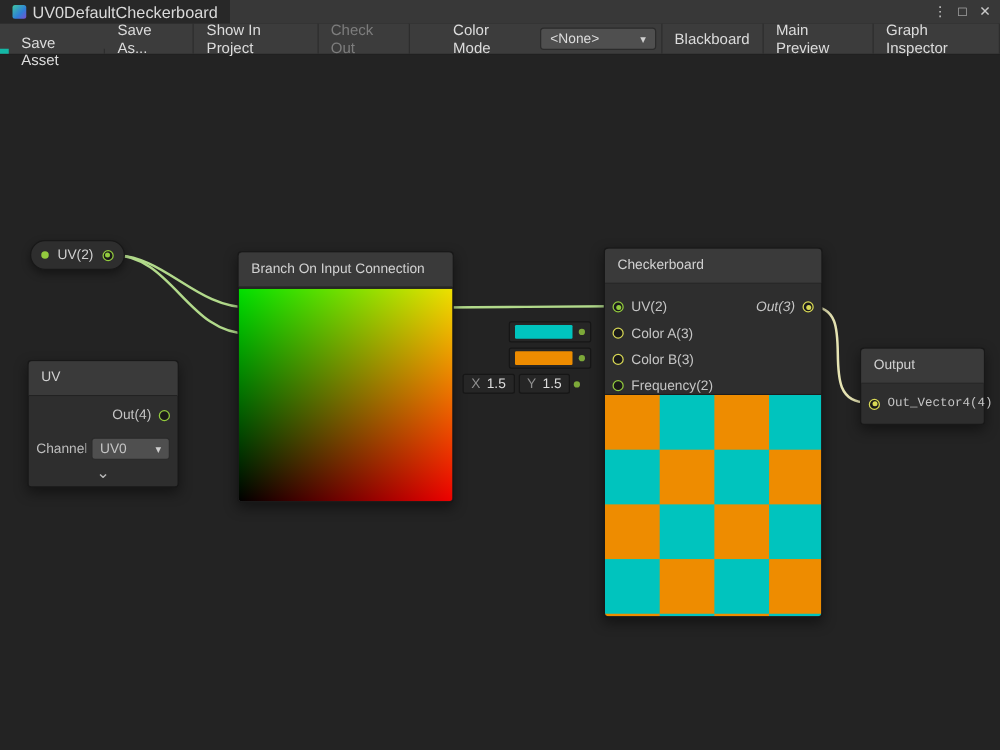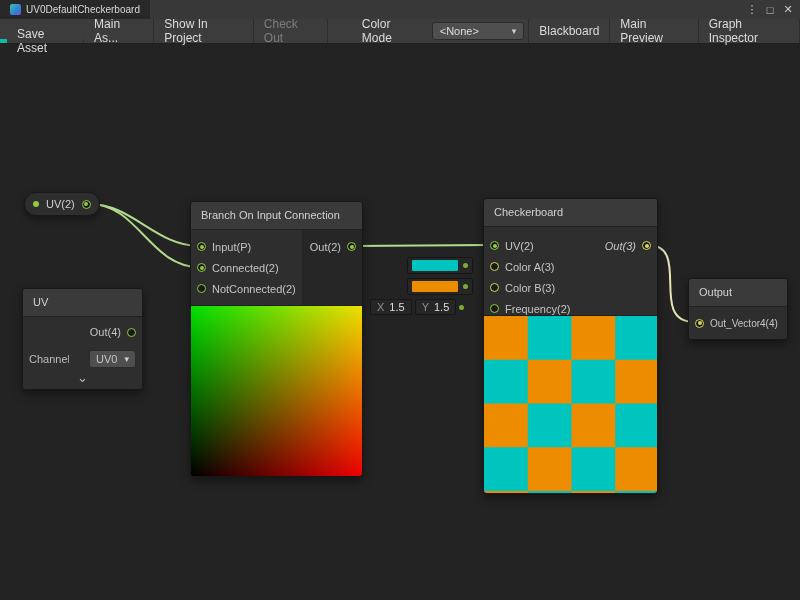--- a/index.html
+++ b/index.html
@@ -3,21 +3,21 @@
 <meta charset="utf-8">
 <style>
   * { margin:0; padding:0; box-sizing:border-box; }
   html,body { width:800px; height:600px; overflow:hidden; background:#232323;
               font-family:"Liberation Sans", sans-serif; }
 
   
   .tabbar { position:absolute; top:0; left:0; width:800px; height:19px;
             background:#383838; display:flex; align-items:stretch; }
   .tab { display:flex; align-items:center; gap:5px; padding:0 10px;
-         background:#282828; color:#d9d9d9; font-size:10px; max-width:200px; }
+         background:#282828; color:#d9d9d9; font-size:13px; max-width:200px; }
   .tab-icon { width:11px; height:11px; border-radius:2px; flex:none;
               background:linear-gradient(135deg,#3ec6a2 0%,#2f7fd8 60%,#7a4fd0 100%); }
   .winbtns { margin-left:auto; display:flex; align-items:center; gap:4px;
              padding-right:5px; color:#c9c9c9; font-size:11px; }
   .wbtn { width:14px; text-align:center; cursor:default; }
 
   
   .toolbar { position:absolute; top:19px; left:0; width:800px; height:25px;
              background:#3c3c3c; border-bottom:1px solid #202020; display:flex;
              align-items:stretch; font-size:12px; color:#dcdcdc; }
@@ -72,42 +72,42 @@
   .out-col { width:62px; background:#262626; border-left:1px solid #232323;
              padding:6px 0; }
   .uv-gradient { height:171px; border-top:1px solid #1d1d1d;
        background-image:linear-gradient(to top,#000,#00e000),
                         linear-gradient(to right,#000,#ee0000);
        background-blend-mode:screen; border-radius:0 0 3px 3px; }
 
   
   .uvnode { left:22px; top:228px; width:121px; }
   .uvnode .row.out { height:30px;margin-left:36px; }
-  .channel-row { display:flex; align-items:center; gap:20px; padding:3px 6px 2px; }
+  .channel-row { display:flex; align-items:center; gap:4px; padding:3px 6px 2px; }
   .channel-label { width:40px; overflow:hidden; white-space:nowrap; color:#bdbdbd; }
   .channel-dd { flex:1; display:flex; align-items:center;
                 justify-content:space-between; background:#4f4f4f;
                 border:1px solid #2b2b2b; border-radius:3px; padding:2px 6px; }
   .expander { text-align:center; color:#b5b5b5; padding:1px 0 5px;
               font-size:13px; line-height:13px; cursor:default; }
 
   
   .checker-node { left:483px; top:138px; width:175px; }
   .checker-body { position:relative; padding:8px 0; height:88px; }
   .checker-body .row.out { position:absolute; top:8px; right:0; width:70px;font-style:italic; }
   .checker-preview { height:178px; border-top:1px solid #1d1d1d;
        background-image:conic-gradient(var(--color-a,#00c4be) 90deg,
                         var(--color-b,#ee8c00) 90deg 180deg,
                         var(--color-a,#00c4be) 180deg 270deg,
                         var(--color-b,#ee8c00) 270deg);
        background-size:87.5px 87.5px; border-radius:0 0 3px 3px; }
 
   
   .outnode { left:688px; top:218px; width:100px; }
-  .outnode .row { height:32px; font-size:10px; }
+  .outnode .row { height:32px; font-size:10px;font-family:Liberation Mono, monospace; }
 
   
   .swatch-widget { position:absolute; display:flex; align-items:center; gap:5px;
                    background:#262626; border:1px solid #161616; border-radius:2px;
                    padding:2px 4px; }
   .swatch { width:46px; height:11px; border-radius:1px; }
   .mini-dot { width:5px; height:5px; border-radius:50%;
               background:var(--port-green,#93cb3e); opacity:.8; }
   .freq-widget { position:absolute; display:flex; align-items:center; gap:3px; }
   .field { display:flex; gap:5px; background:#262626; border:1px solid #161616;
@@ -125,21 +125,21 @@
   </div>
   <div class="winbtns">
     <span class="wbtn">⋮</span>
     <span class="wbtn">□</span>
     <span class="wbtn">✕</span>
   </div>
 </div>
 
 <div class="toolbar">
   <div class="tbtn">Save Asset</div>
-  <div class="tbtn">Main As...</div>
+  <div class="tbtn">Save As...</div>
   <div class="tbtn">Show In Project</div>
   <div class="tbtn disabled">Check Out</div>
   <div class="tb-label">Color Mode</div>
   <div class="dropdown">
     <span>&lt;None&gt;</span>
     <span class="dd-arrow">▾</span>
   </div>
   <div class="tbtn rgroup push">Blackboard</div>
   <div class="tbtn">Main Preview</div>
   <div class="tbtn">Graph Inspector</div>
@@ -155,42 +155,20 @@
   </svg>
 
   <div class="pill">
     <span class="dot"></span>
     <span>UV(2)</span>
     <span class="port connected"></span>
   </div>
 
   <div class="node branch">
     <div class="node-title">Branch On Input Connection</div>
-    <div class="branch-body">
-      <div class="in-col">
-        <div class="row">
-          <span class="port connected"></span>
-          <span class="plabel">Input(P)</span>
-        </div>
-        <div class="row">
-          <span class="port connected"></span>
-          <span class="plabel">Connected(2)</span>
-        </div>
-        <div class="row">
-          <span class="port"></span>
-          <span class="plabel">NotConnected(2)</span>
-        </div>
-      </div>
-      <div class="out-col">
-        <div class="row out">
-          <span class="plabel">Out(2)</span>
-          <span class="port connected"></span>
-        </div>
-      </div>
-    </div>
     <div class="uv-gradient"></div>
   </div>
 
   <div class="node uvnode">
     <div class="node-title">UV</div>
     <div class="row out">
       <span class="plabel">Out(4)</span>
       <span class="port"></span>
     </div>
     <div class="channel-row">

